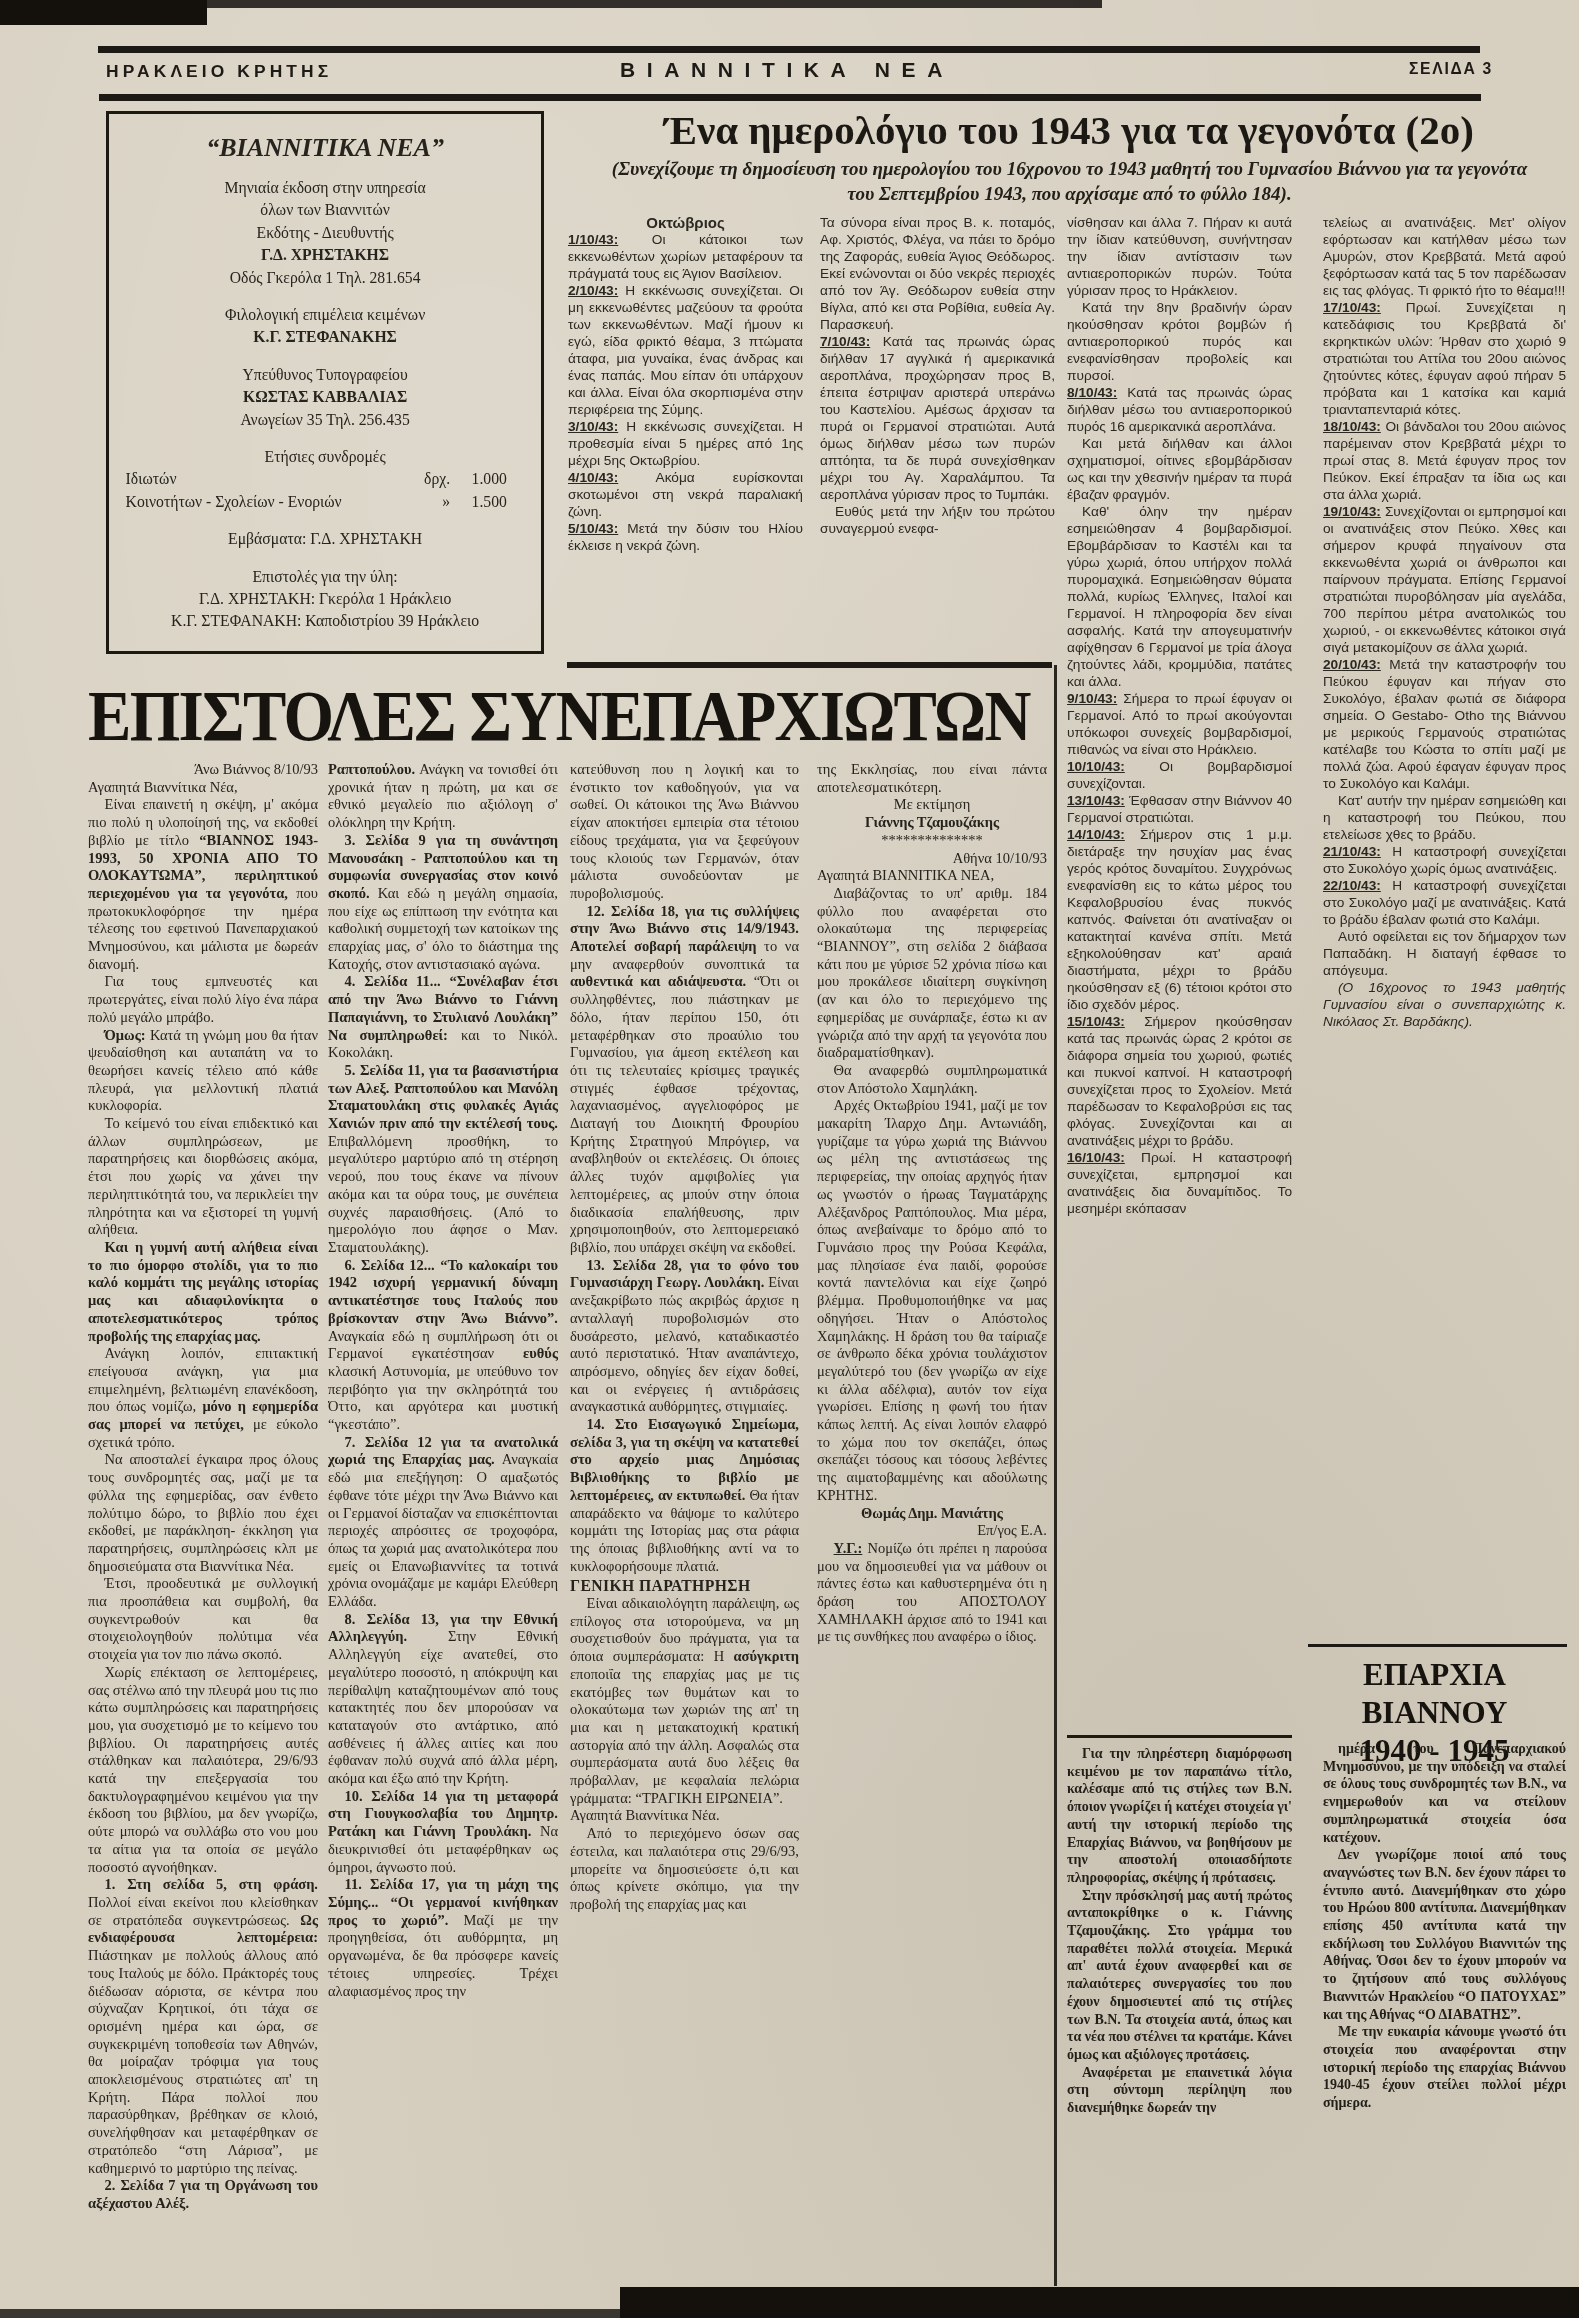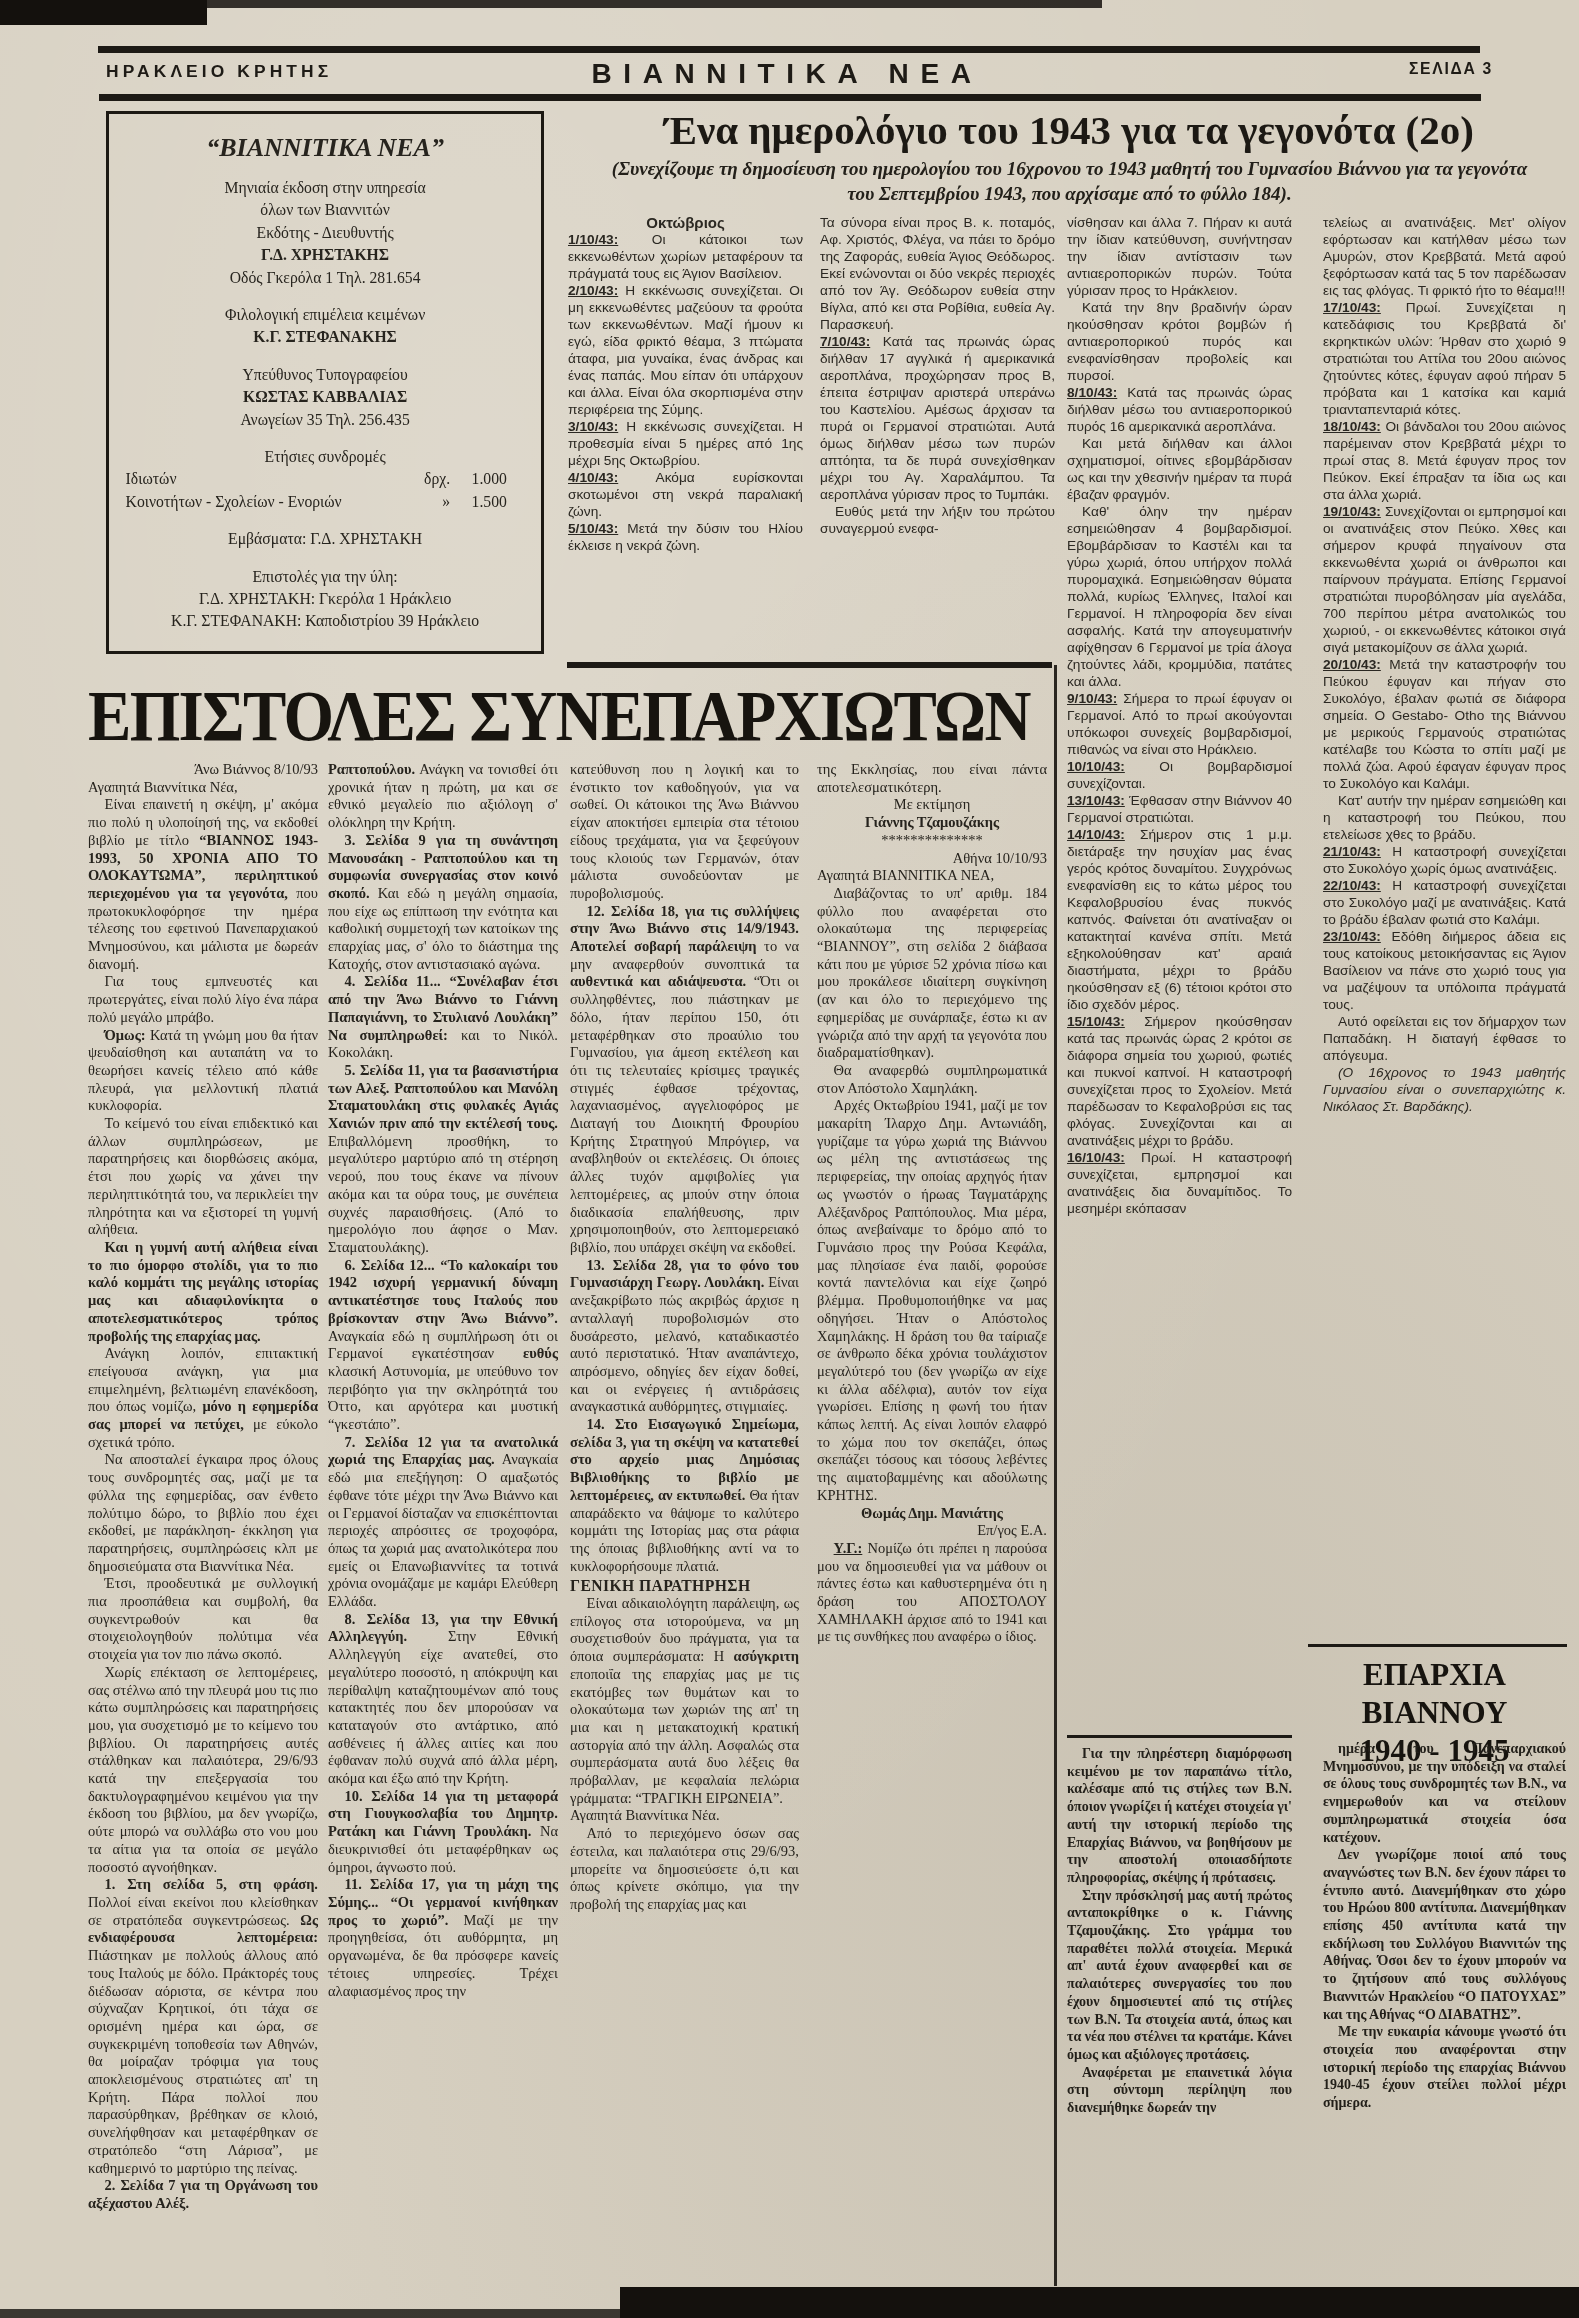--- a/index.html
+++ b/index.html
@@ -6,21 +6,21 @@
   #page{position:relative;width:1579px;height:2319px;background:#d7d0c1;overflow:hidden;
         background-image:radial-gradient(ellipse at 30% 20%, rgba(255,255,255,.18), rgba(0,0,0,0) 60%),
                          radial-gradient(ellipse at 75% 80%, rgba(90,80,60,.10), rgba(0,0,0,0) 55%);
         color:#27241e;}
   .abs{position:absolute;}
   .artifact{background:#14110d;}
   .rule{background:#1d1a15;}
   
   .hdr-txt{font-family:"Liberation Sans","DejaVu Sans",sans-serif;font-weight:bold;color:#1e1b16;}
   #hdr-left{font-size:17.4px;letter-spacing:4.1px;}
-  #hdr-center{font-size:28px;letter-spacing:11.6px;text-align:center;}
+  #hdr-center{font-size:21px;letter-spacing:11.6px;text-align:center;}
   #hdr-right{font-size:15.7px;letter-spacing:1.7px;}
   
   #masthead{border:3.3px solid #1c1913;padding:16.6px 11.6px 8.3px 11.6px;text-align:center;
             font-family:"Liberation Serif","DejaVu Serif",serif;font-size:15.7px;line-height:22.4px;overflow:hidden;}
   #masthead .t{font-size:26px;line-height:33px;font-weight:bold;font-style:italic;margin-bottom:13.3px;}
   #masthead p{margin:0;}
   #masthead .sp{margin-top:15px;}
   #masthead .b{font-weight:bold;}
   .feerow{display:flex;justify-content:space-between;text-align:left;padding:0 5px;}
   .feerow .amt{width:53px;}
@@ -152,21 +152,20 @@
     <div class="abs dcol" style="left:1323px;top:214px;width:243px;height:1409px;">
 
     <p class="np"><b class="lead"></b><span>τελείως αι ανατινάξεις. Μετ' ολίγον εφόρτωσαν και κατήλθαν μέσω των Αμυρών, στον Κρεββατά. Μετά αφού ξεφόρτωσαν κατά τας 5 τον παρέδωσαν εις τας φλόγας. Τι φρικτό ήτο το θέαμα!!!</span><b></b><span></span></p>
         <p class="np"><b class="lead">17/10/43:</b><span> Πρωί. Συνεχίζεται η κατεδάφισις του Κρεββατά δι' εκρηκτικών υλών: Ήρθαν στο χωριό 9 στρατιώται του Αττίλα του 20ου αιώνος ζητούντες κότες, έφυγαν αφού πήραν 5 πρόβατα και 1 κατσίκα και καμιά τριανταπενταριά κότες.</span><b></b><span></span></p>
         <p class="np"><b class="lead">18/10/43:</b><span> Οι βάνδαλοι του 20ου αιώνος παρέμειναν στον Κρεββατά μέχρι το πρωί στας 8. Μετά έφυγαν προς τον Πεύκον. Εκεί έπραξαν τα ίδια ως και στα άλλα χωριά.</span><b></b><span></span></p>
         <p class="np"><b class="lead">19/10/43:</b><span> Συνεχίζονται οι εμπρησμοί και οι ανατινάξεις στον Πεύκο. Χθες και σήμερον κρυφά πηγαίνουν στα εκκενωθέντα χωριά οι άνθρωποι και παίρνουν πράγματα. Επίσης Γερμανοί στρατιώται πυροβόλησαν μία αγελάδα, 700 περίπου μέτρα ανατολικώς του χωριού, - οι εκκενωθέντες κάτοικοι σιγά σιγά μετακομίζουν σε άλλα χωριά.</span><b></b><span></span></p>
         <p class="np"><b class="lead">20/10/43:</b><span> Μετά την καταστροφήν του Πεύκου έφυγαν και πήγαν στο Συκολόγο, έβαλαν φωτιά σε διάφορα σημεία. Ο Gestabo- Otho της Βιάννου με μερικούς Γερμανούς στρατιώτας κατέλαβε του Κώστα το σπίτι μαζί με πολλά ζώα. Αφού έφαγαν έφυγαν προς το Συκολόγο και Καλάμι.</span><b></b><span></span></p>
         <p><b class="lead"></b><span>Κατ' αυτήν την ημέραν εσημειώθη και η καταστροφή του Πεύκου, που ετελείωσε χθες το βράδυ.</span><b></b><span></span></p>
         <p class="np"><b class="lead">21/10/43:</b><span> Η καταστροφή συνεχίζεται στο Συκολόγο χωρίς όμως ανατινάξεις.</span><b></b><span></span></p>
         <p class="np"><b class="lead">22/10/43:</b><span> Η καταστροφή συνεχίζεται στο Συκολόγο μαζί με ανατινάξεις. Κατά το βράδυ έβαλαν φωτιά στο Καλάμι.</span><b></b><span></span></p>
-        <p class="np"><b class="lead">23/10/43:</b><span> Εδόθη διήμερος άδεια εις τους κατοίκους μετοικήσαντας εις Άγιον Βασίλειον να πάνε στο χωριό τους για να μαζέψουν τα υπόλοιπα πράγματά τους.</span><b></b><span></span></p>
         <p><b class="lead"></b><span>Αυτό οφείλεται εις τον δήμαρχον των Παπαδάκη. Η διαταγή έφθασε το απόγευμα.</span><b></b><span></span></p>
         <p class="i"><b class="lead"></b><span>(Ο 16χρονος το 1943 μαθητής Γυμνασίου είναι ο συνεπαρχιώτης κ. Νικόλαος Στ. Βαρδάκης).</span><b></b><span></span></p>
       </div>
   </div>
 
   <div class="abs vline" style="left:1054px;top:665px;width:2.5px;height:1621px;"></div>
 
   <div>
     <div id="l-head" class="abs" style="left:88px;top:678px;width:961px;">ΕΠΙΣΤΟΛΕΣ ΣΥΝΕΠΑΡΧΙΩΤΩΝ</div>
 

